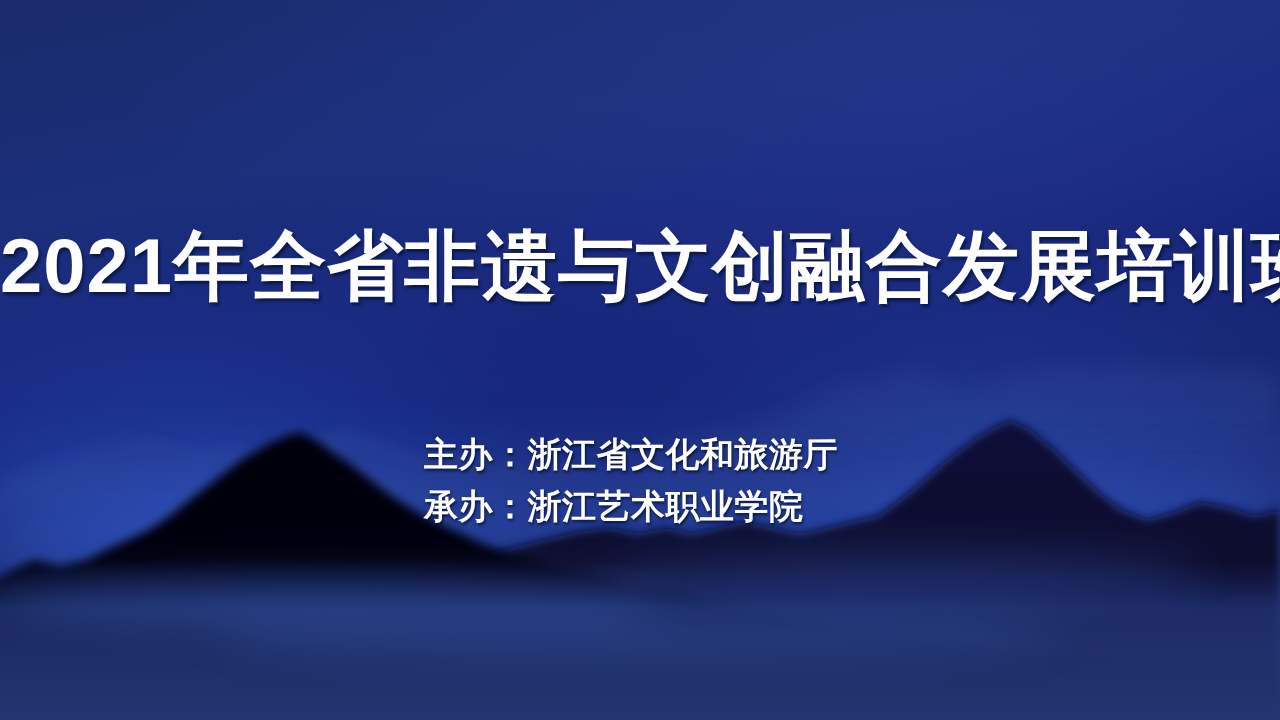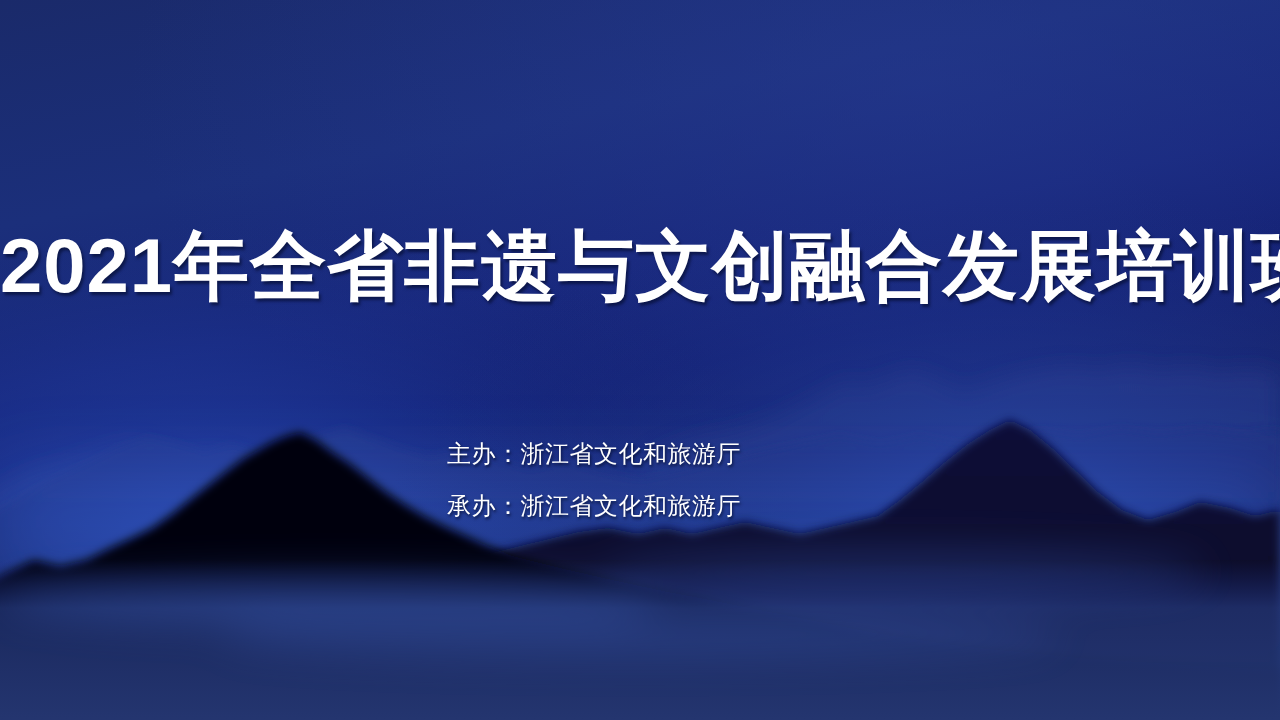--- a/index.html
+++ b/index.html
@@ -50,28 +50,27 @@
     text-shadow: 2px 3px 3px rgba(2, 8, 32, 0.55);
     font-family: "Liberation Sans", "DejaVu Sans", sans-serif;
   }
 
   #credits {
     position: absolute;
     left: 424px;
     top: 428px;
     width: 640px;
     color: #ffffff;
-    font-size: 24px;
-    font-weight: normal;
+    font-size: 34px;
+    font-weight: bold;
     line-height: 52px;
     letter-spacing: 0.5px;
     white-space: nowrap;
     text-shadow: 1px 2px 3px rgba(2, 8, 32, 0.75);
     font-family: "Liberation Sans", "DejaVu Sans", sans-serif;
-    margin-left: 23px;
   }
   .credit-line { display: block; }
   .credit-line.indented { padding-left: 105px; }
 </style>
 </head>
 <body>
 
 <div id="slide">
 
   <svg id="artwork" viewBox="0 0 1280 720" preserveAspectRatio="none">
@@ -226,17 +225,17 @@
       <ellipse cx="640" cy="636" rx="420" ry="20" fill="#4063c5"></ellipse>
     </g>
   </svg>
 
   <div id="text-layer">
 
     <div id="title">2021年全省非遗与文创融合发展培训班</div>
 
     <div id="credits">
       <span class="credit-line">主办：浙江省文化和旅游厅</span>
-      <span class="credit-line">承办：浙江省文化和旅游厅</span>
+      <span class="credit-line">承办：浙江艺术职业学院</span>
     </div>
 
   </div>
 </div>
 
 </body></html>

